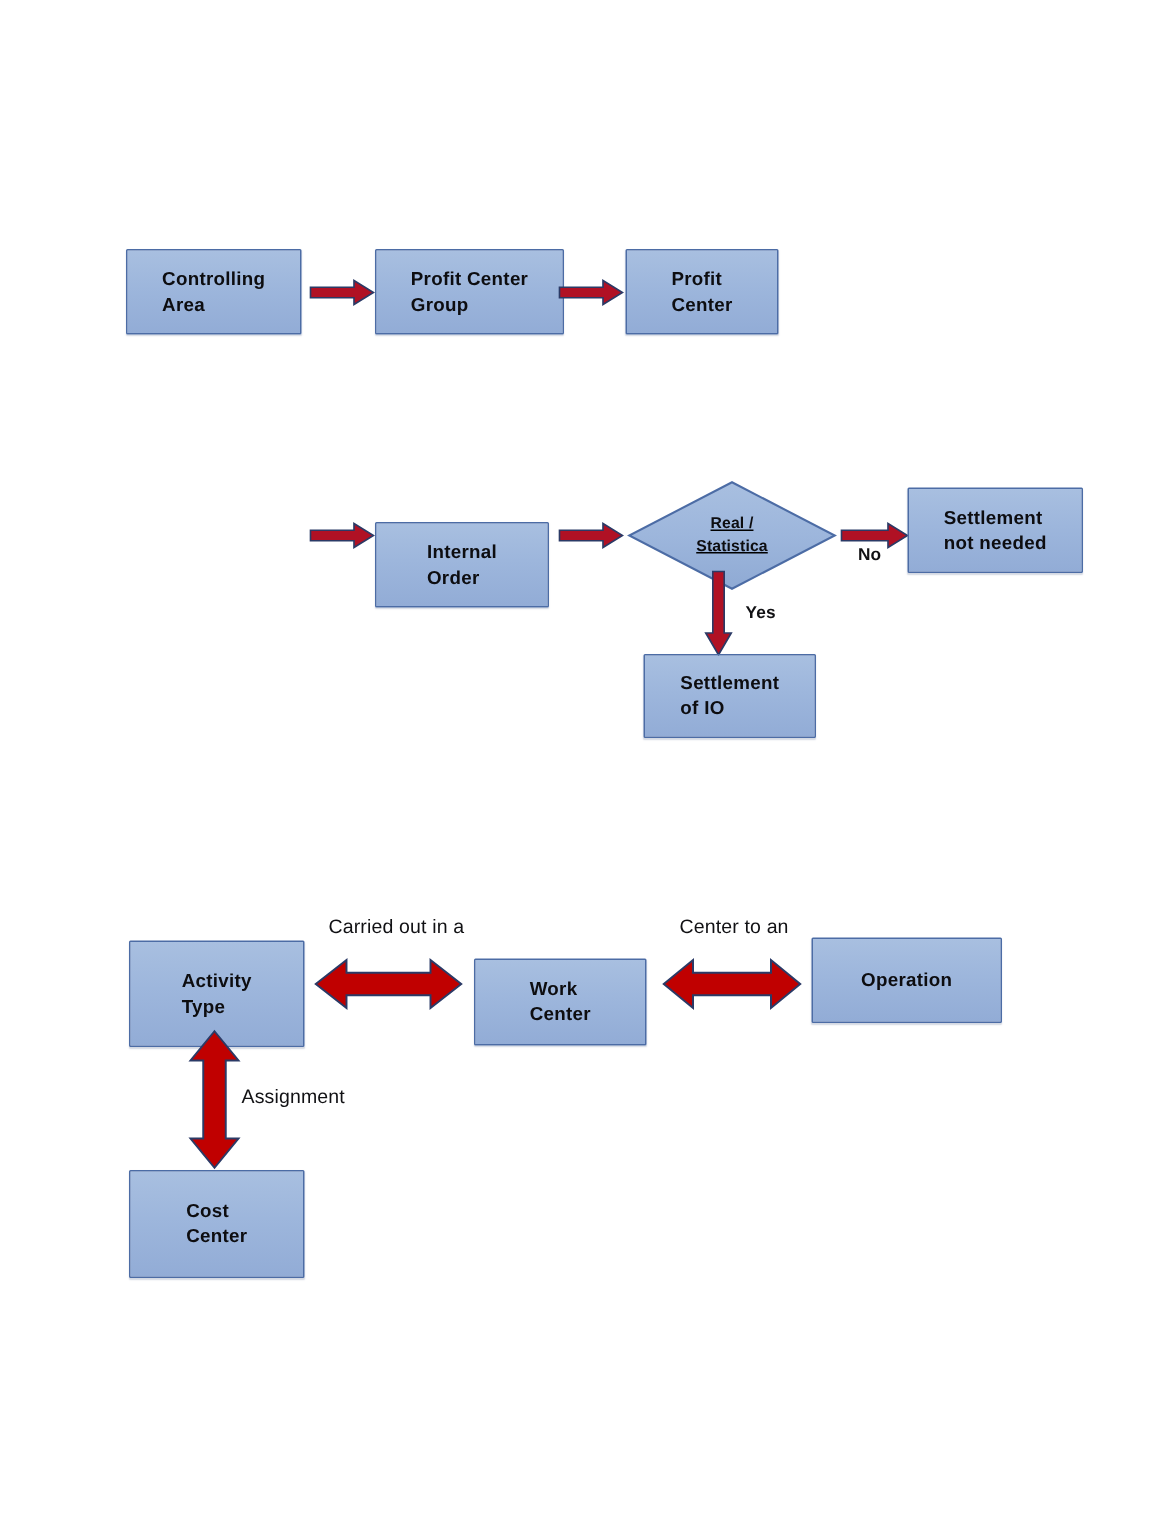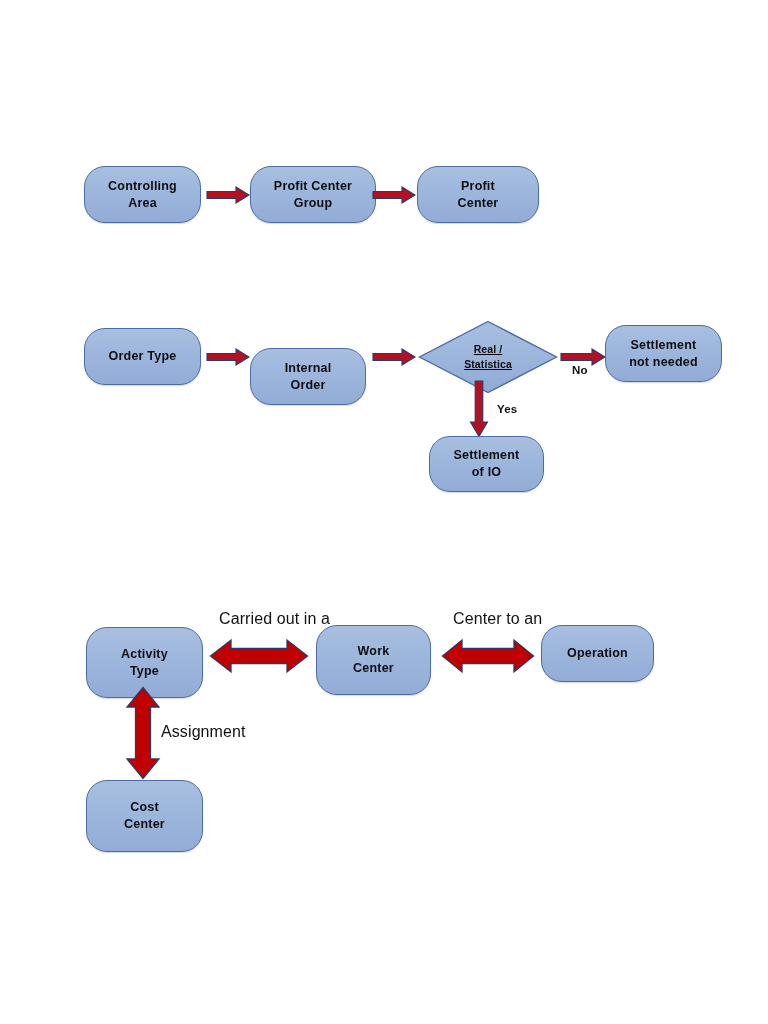--- a/index.html
+++ b/index.html
@@ -18,25 +18,25 @@
     position: absolute;
     left: 0; top: 0;
     width: 768px;
     height: 1024px;
   }
   .node {
     position: absolute;
     box-sizing: border-box;
     background: linear-gradient(180deg, #A8BFE0 0%, #9DB6DC 45%, #92ACD6 100%);
     border: 1.4px solid #4C6CA5;
-    border-radius: 21px;
+    border-radius: 1px;
     display: flex;
     align-items: center;
     justify-content: center;
-    text-align: center;
+    text-align: left;
     color: #0d0d10;
     font-weight: bold;
     font-size: 12.5px;
     line-height: 1.35;
     letter-spacing: 0.2px;
     box-shadow: 0 1px 1px rgba(80,100,140,0.25);
   }
   .node span { display: block; padding: 0 4px; }
 
   .diamond-wrap {
@@ -60,21 +60,21 @@
     color: #0d0d10;
     letter-spacing: 0.1px;
   }
 
   .arrow {
     position: absolute;
   }
   .edge-label {
     position: absolute;
     font-family: "Liberation Sans", sans-serif;
-    font-size: 16px;
+    font-size: 13px;
     color: #111114;
     white-space: nowrap;
     letter-spacing: 0.1px;
   }
   .edge-label.bold {
     font-weight: bold;
     font-size: 11.5px;
     text-align: right;
   }
 </style>
@@ -98,32 +98,27 @@
     <span>
       <span>Profit Center</span>
       <span>Group</span>
     </span>
   </div>
 
   <svg class="arrow" style="left:372px; top:185px;" width="44" height="20" viewBox="0 0 44 20">
     <path d="M1,6.5 L30,6.5 L30,2 L43,10 L30,18 L30,13.5 L1,13.5 Z" fill="#B01124" stroke="#2B3A66" stroke-width="1.1" stroke-linejoin="miter"></path>
   </svg>
 
-  <div class="node" style="left:417px; top:166px; width:122px; height:57px;">
+  <div class="node" style="left:417px; top:166px; width:102px; height:57px;">
     <span>
       <span>Profit</span>
       <span>Center</span>
     </span>
   </div>
 
-  <div class="node" style="left:84px; top:328px; width:117px; height:57px;">
-    <span>
-      <span>Order Type</span>
-    </span>
-  </div>
 
   <svg class="arrow" style="left:206px; top:347px;" width="44" height="20" viewBox="0 0 44 20">
     <path d="M1,6.5 L30,6.5 L30,2 L43,10 L30,18 L30,13.5 L1,13.5 Z" fill="#B01124" stroke="#2B3A66" stroke-width="1.1" stroke-linejoin="miter"></path>
   </svg>
 
   <div class="node" style="left:250px; top:328px; width:116px; height:57px;margin-top:20px;">
     <span>
       <span>Internal</span>
       <span>Order</span>
     </span>
@@ -184,32 +179,32 @@
     <span>
       <span>Activity</span>
       <span>Type</span>
     </span>
   </div>
 
   <svg class="arrow" style="left:209px; top:637px;" width="100" height="38" viewBox="0 0 100 38">
     <path d="M1.5,19 L22,3 L22,11.5 L78,11.5 L78,3 L98.5,19 L78,35 L78,26.5 L22,26.5 L22,35 Z" fill="#C00000" stroke="#2B3A66" stroke-width="1.3" stroke-linejoin="miter"></path>
   </svg>
 
-  <div class="node" style="left:316px; top:625px; width:115px; height:70px;">
+  <div class="node" style="left:316px; top:639px; width:115px; height:58px;">
     <span>
       <span>Work</span>
       <span>Center</span>
     </span>
   </div>
 
   <svg class="arrow" style="left:441px; top:637px;" width="94" height="38" viewBox="0 0 94 38">
     <path d="M1.5,19 L21,3 L21,11.5 L73,11.5 L73,3 L92.5,19 L73,35 L73,26.5 L21,26.5 L21,35 Z" fill="#C00000" stroke="#2B3A66" stroke-width="1.3" stroke-linejoin="miter"></path>
   </svg>
 
-  <div class="node" style="left:541px; top:625px; width:113px; height:57px;">
+  <div class="node" style="left:541px; top:625px; width:127px; height:57px;">
     <span>
       <span>Operation</span>
     </span>
   </div>
 
   <svg class="arrow" style="left:124px; top:686px;" width="38" height="94" viewBox="0 0 38 94">
     <path d="M19,1.5 L35,21 L26.5,21 L26.5,73 L35,73 L19,92.5 L3,73 L11.5,73 L11.5,21 L3,21 Z" fill="#C00000" stroke="#2B3A66" stroke-width="1.3" stroke-linejoin="miter"></path>
   </svg>
 
   <div class="edge-label" style="left:161px; top:723px;">Assignment</div>

